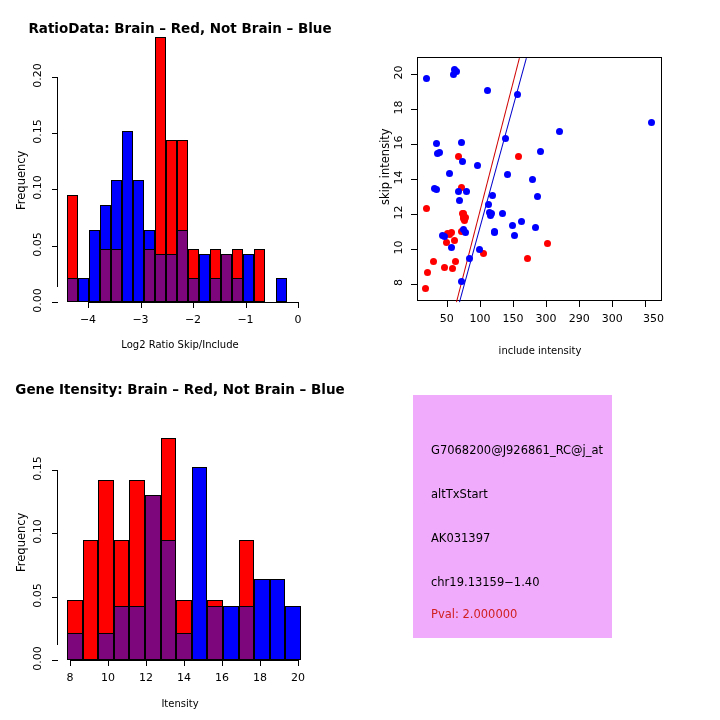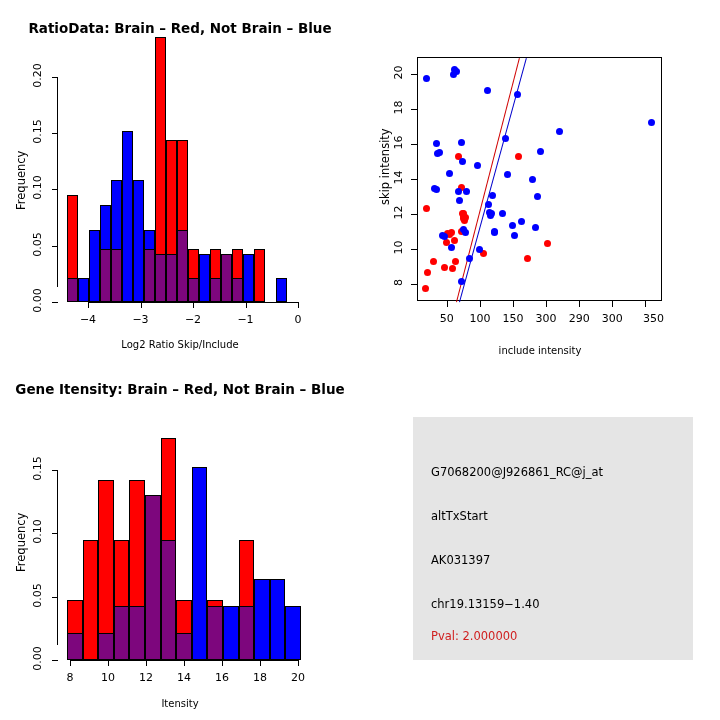--- a/index.html
+++ b/index.html
@@ -283,19 +283,19 @@
       <div class="ticklab" style="left: 208px; top: 311px; width: 28px; text-align: center;">16</div>
       <div class="tick" style="left: 260px; top: 300px; height: 6px;"></div>
       <div class="ticklab" style="left: 246px; top: 311px; width: 28px; text-align: center;">18</div>
       <div class="tick" style="left: 298px; top: 300px; height: 6px;"></div>
       <div class="ticklab" style="left: 284px; top: 311px; width: 28px; text-align: center;">20</div>
     </div>
 
   <div class="axlab" style="left:0;width:360px;top:338px;">Itensity</div>
 </div>
 
-<div id="info-panel" style="left: 413px; top: 417px; width: 280px; height: 243px; background: #e5e5e5;">
+<div id="info-panel" style="left: 413px; top: 395px; width: 199px; height: 243px; background: #f0abfc;">
   <div class="info-line" style="left:18px;top:48px;">G7068200@J926861_RC@j_at</div>
   <div class="info-line" style="left:18px;top:92px;">altTxStart</div>
   <div class="info-line" style="left:18px;top:136px;">AK031397</div>
   <div class="info-line" style="left:18px;top:180px;">chr19.13159−1.40</div>
   <div class="info-line info-pval" style="left: 18px; top: 212px; color: rgb(208, 32, 32);">Pval: 2.000000</div>
 </div>
 
 </body></html>

